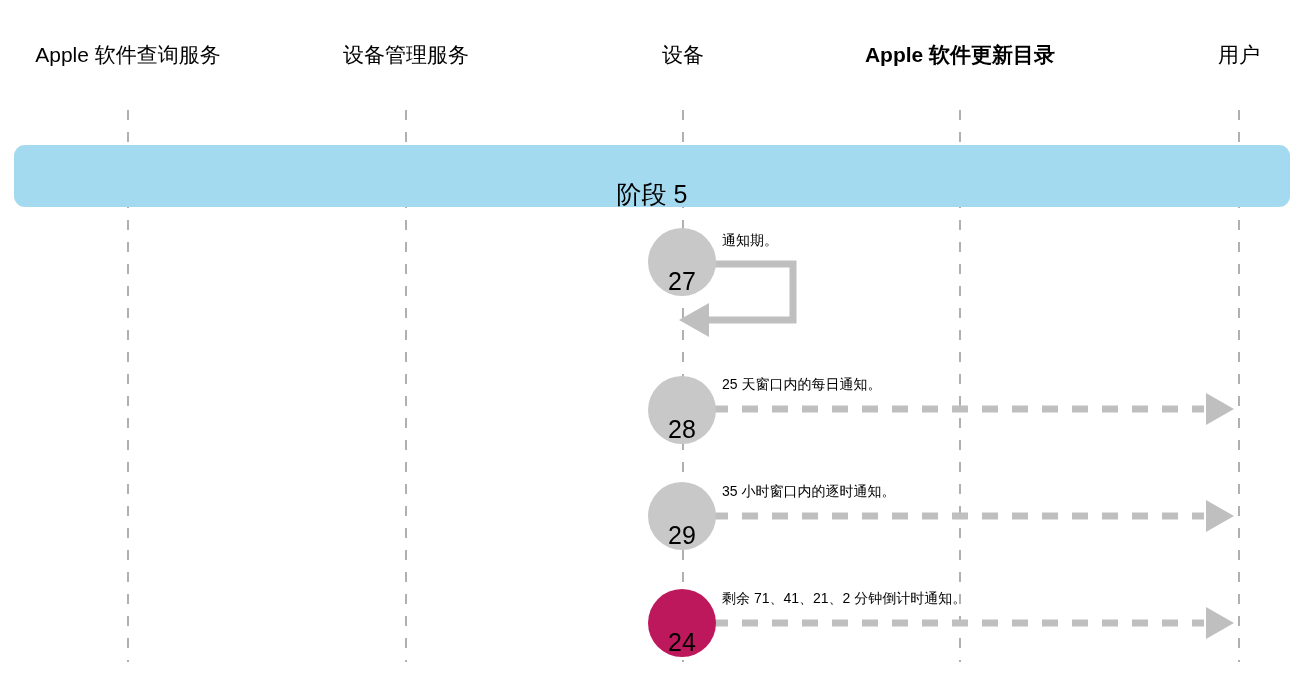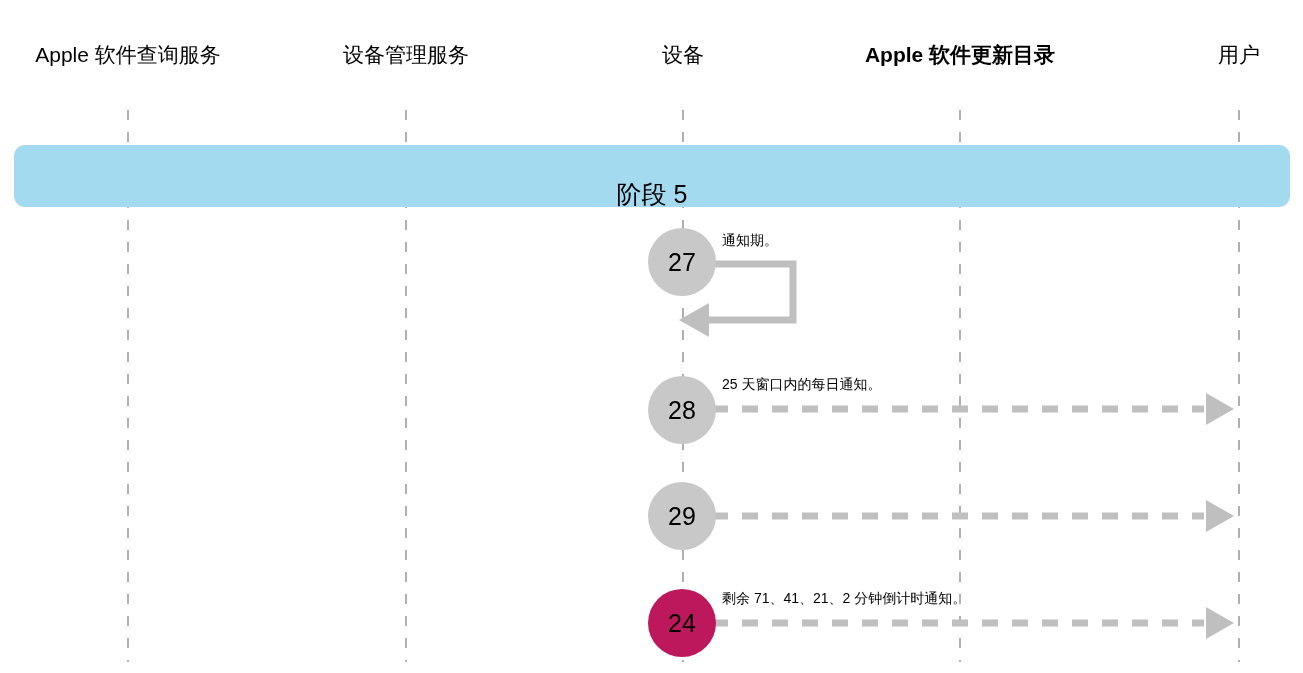--- a/index.html
+++ b/index.html
@@ -46,21 +46,21 @@
   }
   .phase-banner-text {
     font-size: 25px;
     font-weight: 400;
     color: #000000;
     line-height: 1;
   }
   .step-number {
     position: absolute;
     display: flex;
-    align-items: center;
+    align-items: flex-end;
     justify-content: center;
     border-radius: 50%;
     font-size: 25px;
     font-weight: 400;
     color: #000000;
     box-sizing: border-box;
   }
   .message-label {
     position: absolute;
     white-space: nowrap;
@@ -124,15 +124,16 @@
   </div>
   <div class="step-number" style="left:648px; top:482px; width:68px; height:68px; background:#c8c8c8;">
     <span>29</span>
   </div>
   <div class="step-number" style="left:648px; top:589px; width:68px; height:68px; background:#be185d;">
     <span>24</span>
   </div>
 
   <div class="message-label" style="left:722px; top:233px;">通知期。</div>
   <div class="message-label" style="left:722px; top:377px;">25 天窗口内的每日通知。</div>
+  <div class="message-label" style="left:722px; top:484px;">35 小时窗口内的逐时通知。</div>
   <div class="message-label" style="left:722px; top:591px;">剩余 71、41、21、2 分钟倒计时通知。</div>
 
 </div>
 
 </body></html>

